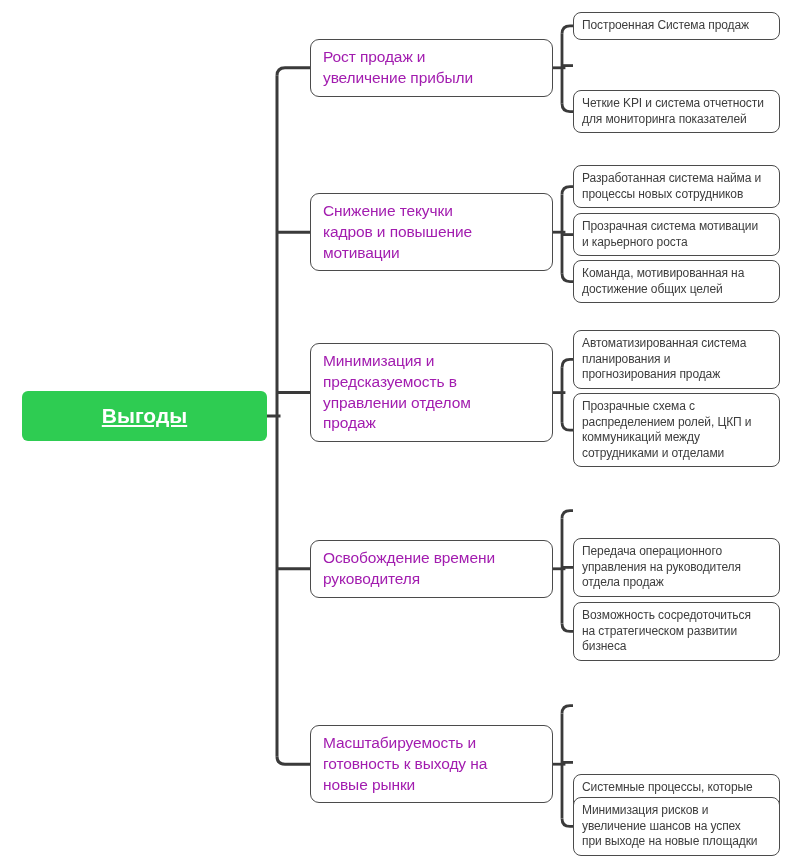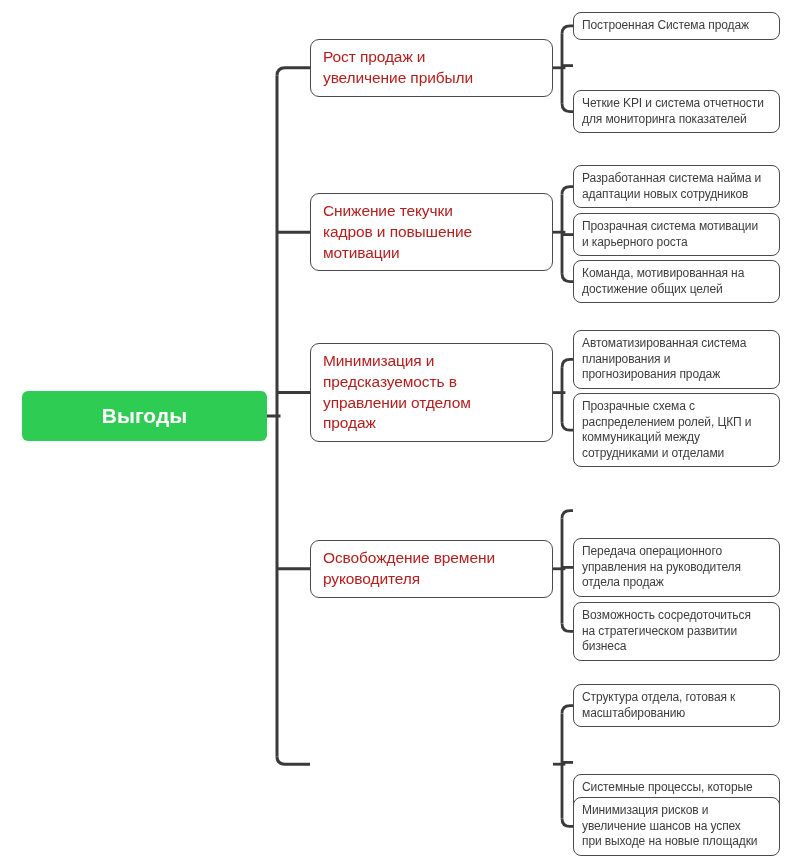--- a/index.html
+++ b/index.html
@@ -11,27 +11,28 @@
     overflow:hidden;
   }
   #connectors{position:absolute;left:0;top:0;width:787px;height:859px;}
   .node{position:absolute;box-sizing:border-box;}
   #root{
     left:22px;top:391px;width:245px;height:50px;
     background:#2ecc52;border-radius:6px;
     display:flex;align-items:center;justify-content:center;
     color:#ffffff;font-size:21px;font-weight:700;
     cursor:default;
+    text-decoration:underline;
   }
   .branch{
     left:310px;width:243px;
     background:#ffffff;
     border:1.5px solid #4b4b4b;border-radius:9px;
     padding:7px 12px;
-    font-size:15.5px;line-height:20.8px;color:#b91c1c;
+    font-size:15.5px;line-height:20.8px;color:#a21caf;
     white-space:pre;overflow:hidden;letter-spacing:-0.1px;
     cursor:default;
   }
   #b0{top:39px}#b1{top:193px}#b2{top:343px}#b3{top:540px}#b4{top:725px}
   .leaf{
     left:573px;width:207px;
     background:#ffffff;
     border:1.5px solid #4b4b4b;border-radius:8px;
     padding:5px 6px 5px 8px;
     font-size:12px;line-height:15.6px;color:#3d3d3d;
@@ -88,48 +89,49 @@
 увеличение прибыли</div>
   <div class="node branch" id="b1">Снижение текучки
 кадров и повышение
 мотивации</div>
   <div class="node branch" id="b2">Минимизация и
 предсказуемость в
 управлении отделом
 продаж</div>
   <div class="node branch" id="b3">Освобождение времени
 руководителя</div>
+  <div class="node branch" id="b4">Масштабируемость и
+готовность к выходу на
+новые рынки</div>
 
   <div class="node leaf" id="l00">Построенная Система продаж</div>
   <div class="node leaf" id="l02">Четкие KPI и система отчетности
 для мониторинга показателей</div>
 
   <div class="node leaf" id="l10">Разработанная система найма и
-адаптации новых сотрудников</div>
+процессы новых сотрудников</div>
   <div class="node leaf" id="l11">Прозрачная система мотивации
 и карьерного роста</div>
   <div class="node leaf" id="l12">Команда, мотивированная на
 достижение общих целей</div>
 
   <div class="node leaf" id="l20">Автоматизированная система
 планирования и
 прогнозирования продаж</div>
   <div class="node leaf" id="l21">Прозрачные схема с
 распределением ролей, ЦКП и
 коммуникаций между
 сотрудниками и отделами</div>
 
   <div class="node leaf" id="l31">Передача операционного
 управления на руководителя
 отдела продаж</div>
   <div class="node leaf" id="l32">Возможность сосредоточиться
 на стратегическом развитии
 бизнеса</div>
 
-  <div class="node leaf" id="l40">Структура отдела, готовая к
-масштабированию</div>
   <div class="node leaf" id="l41">Системные процессы, которые
 легко адаптируются под новые
 продукты и рынки</div>
   <div class="node leaf" id="l42">Минимизация рисков и
 увеличение шансов на успех
 при выходе на новые площадки</div>
 </div>
 
 </body></html>

